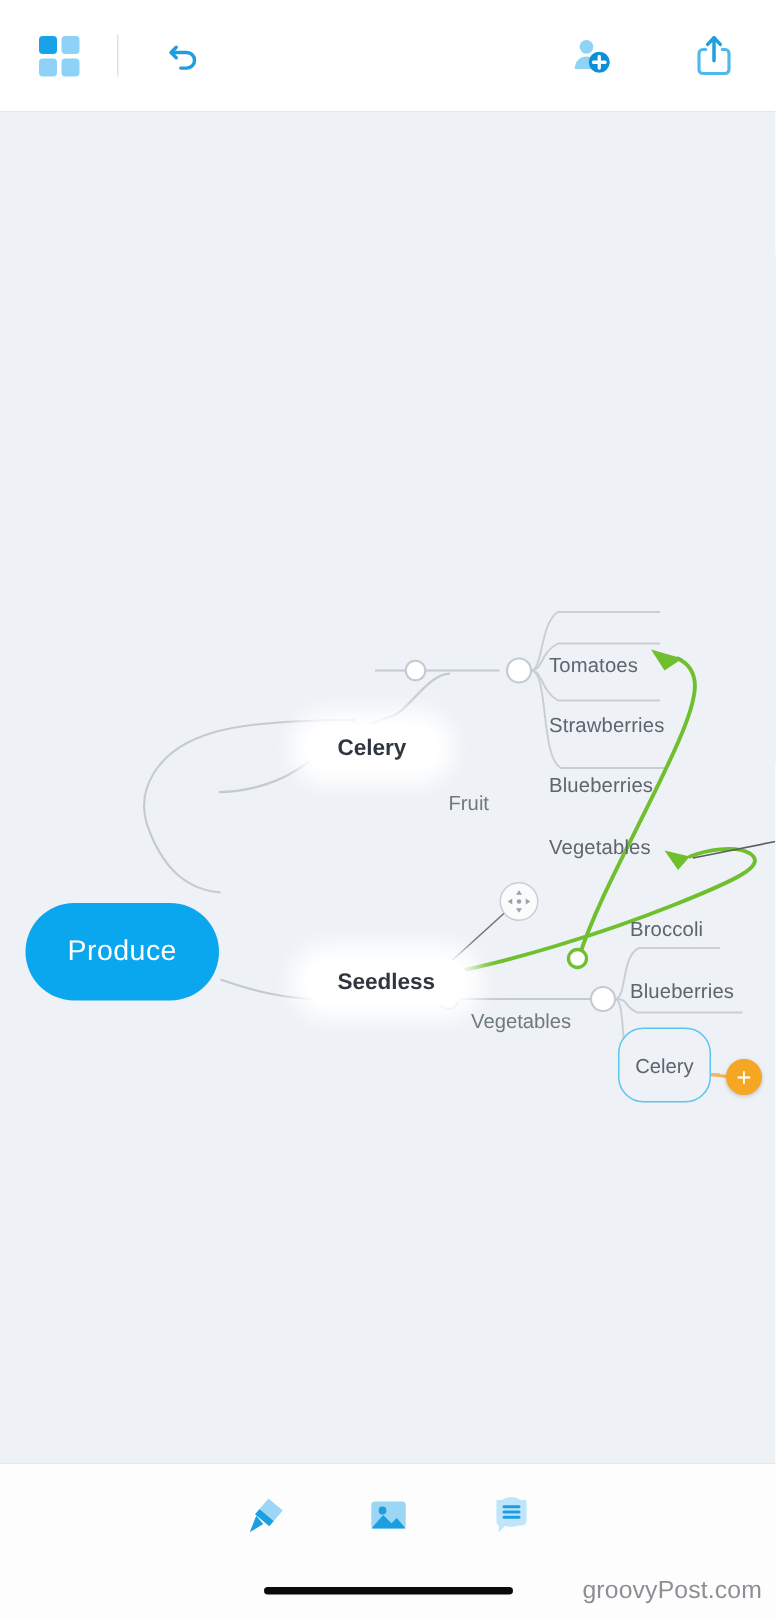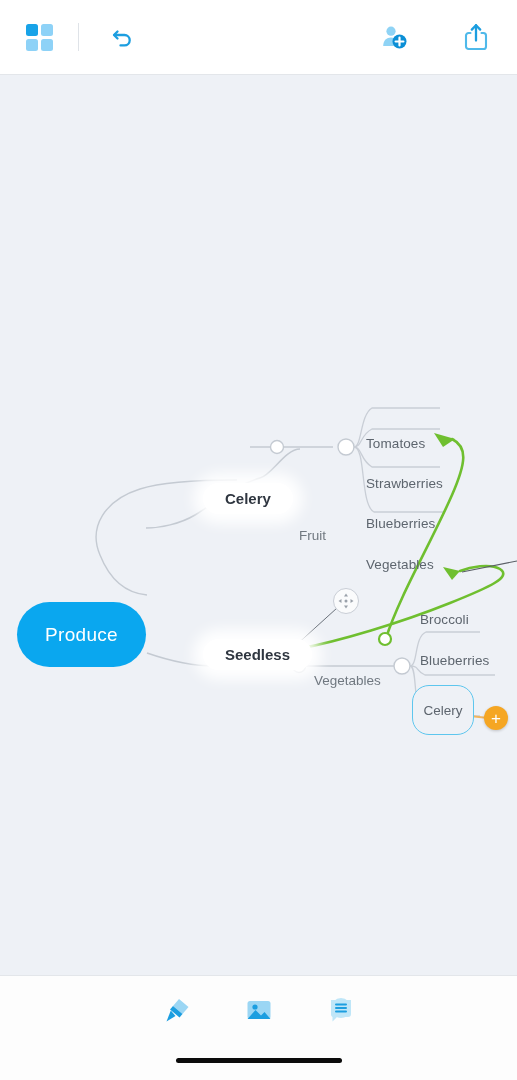--- a/index.html
+++ b/index.html
@@ -300,15 +300,16 @@
           <path d="M7 7 H27 A0 0 0 0 1 27 7 V21 A3 3 0 0 1 24 24 H13 L8.5 28.5 V24
                    A3 3 0 0 1 7 21 Z" fill="#bfe6f8"></path>
           <circle cx="17" cy="15" r="10" fill="#bfe6f8"></circle>
           <path d="M12 11.5 H22 M12 15 H22 M12 18.5 H22" stroke="#1c9ee0" stroke-width="2" stroke-linecap="round"></path>
         </svg>
       </div>
     </div>
 
     <div class="home-ind"></div>
 
+    <div class="watermark">groovyPost.com</div>
   </div>
 
 </div>
 
 </body></html>

